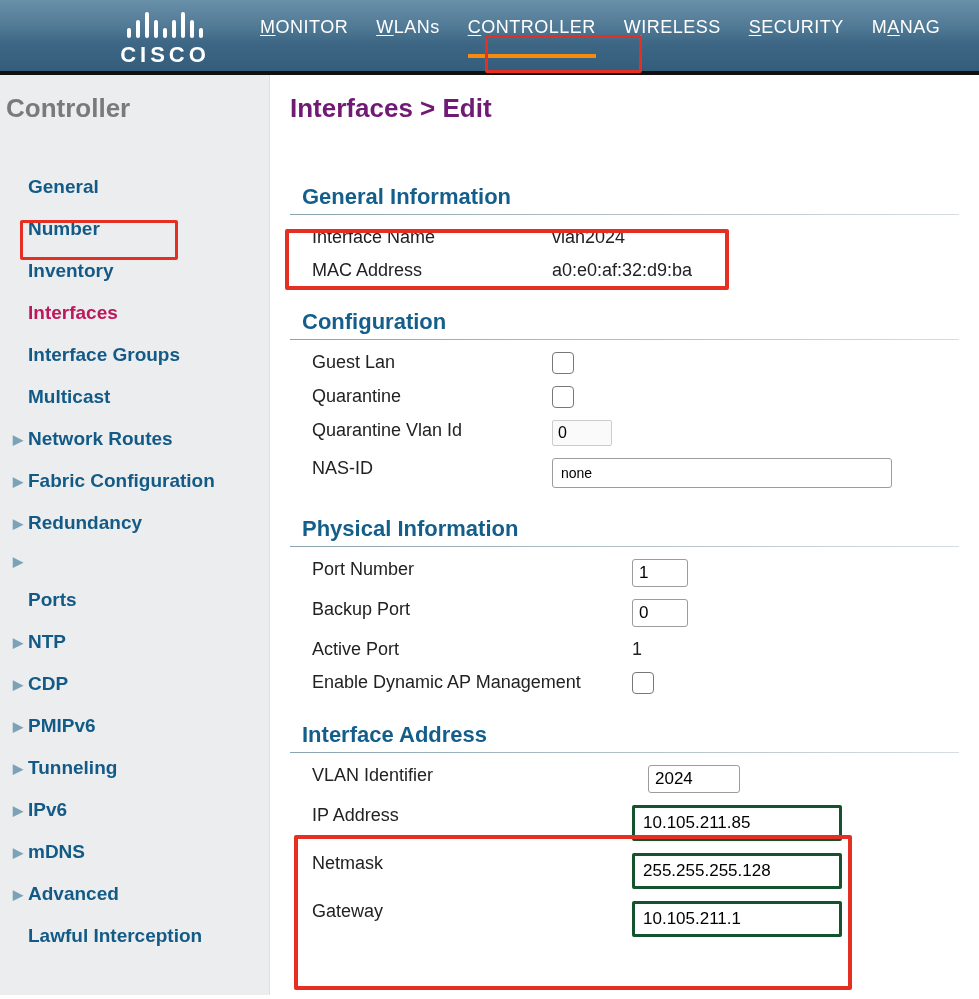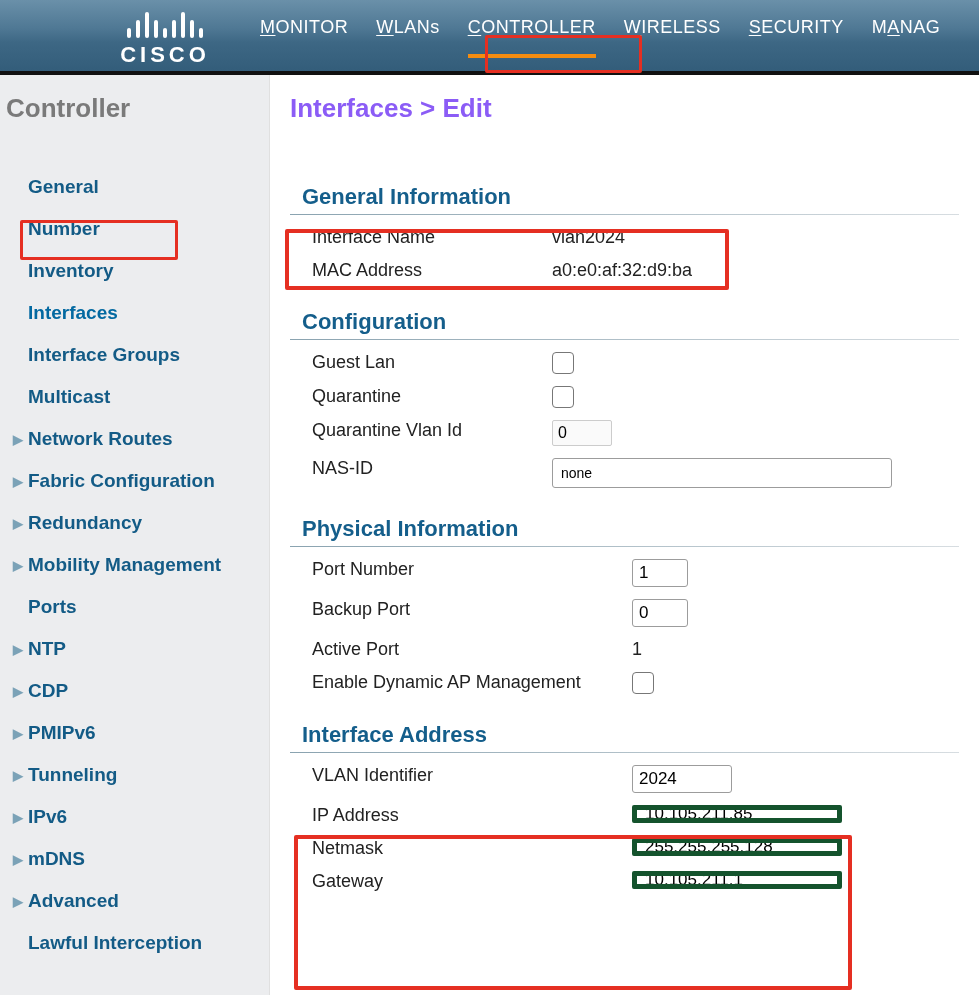--- a/index.html
+++ b/index.html
@@ -109,42 +109,42 @@
     position: relative;
   }
   .side-item .arrow {
     width: 20px;
     display: inline-flex;
     justify-content: center;
     color: #7ba2b7;
     font-size: 13px;
   }
   .side-item.noarrow .arrow { visibility: hidden; }
-  .side-item.active span.lbl { color: #0369a1; }
+  .side-item.active span.lbl { color: #be185d; }
   .side-hi {
     position: absolute;
     border: 3px solid #e52f22;
     border-radius: 2px;
     pointer-events: none;
     left: 20px;
     top: 220px;
     width: 158px;
     height: 40px;
   }
 
   
   .main {
     flex: 1;
     padding: 18px 20px 8px 20px;
     overflow: hidden;
     position: relative;
   }
   h1.page-title {
     font-size: 26px;
-    color: #8b5cf6;
+    color: #701a75;
     font-weight: 700;
     margin: 0 0 60px 0;
   }
   h3.sect {
     color: #145e8b;
     font-size: 22px;
     font-weight: 700;
     margin: 0 0 4px 12px;
   }
   .section { margin-bottom: 22px; }
@@ -183,23 +183,23 @@
   input[type=text].f-wide {
     width: 340px;
     height: 30px;
     padding: 2px 8px;
     border: 1px solid #9c9c9c;
     border-radius: 3px;
     font-size: 14px;
   }
   input[type=text].f-addr {
     width: 210px;
-    height: 18px;
+    height: 36px;
     padding: 2px 8px;
-    border: 5px solid #14532d;
+    border: 3px solid #14532d;
     border-radius: 2px;
     font-size: 17px;
   }
   .cbx {
     width: 22px;
     height: 22px;
     border: 1.5px solid #777;
     border-radius: 4px;
   }
   .gen-hi {
@@ -290,21 +290,20 @@
         <div class="side-item">
           <span class="arrow">▶</span>
           <span class="lbl">Fabric Configuration</span>
         </div>
         <div class="side-item">
           <span class="arrow">▶</span>
           <span class="lbl">Redundancy</span>
         </div>
         <div class="side-item">
           <span class="arrow">▶</span>
-          <span class="lbl">Mobility Management</span>
         </div>
         <div class="side-item noarrow">
           <span class="arrow">▶</span>
           <span class="lbl">Ports</span>
         </div>
         <div class="side-item">
           <span class="arrow">▶</span>
           <span class="lbl">NTP</span>
         </div>
         <div class="side-item">
@@ -395,21 +394,21 @@
         <div class="key">Enable Dynamic AP Management</div>
         <div class="cbx"></div>
       </div>
     </div>
 
     <div class="section">
       <h3 class="sect">Interface Address</h3>
       <div class="rule"></div>
       <div class="row">
         <div class="key">VLAN Identifier</div>
-        <input type="text" class="f-small" style="width: 100px;" value="2024">
+        <input type="text" class="f-small" style="width: 92px; margin-left: 16px;" value="2024">
       </div>
       <div class="row">
         <div class="key">IP Address</div>
         <input type="text" class="f-addr" value="10.105.211.85" style="">
       </div>
       <div class="row">
         <div class="key">Netmask</div>
         <input type="text" class="f-addr" value="255.255.255.128" style="">
       </div>
       <div class="row">

